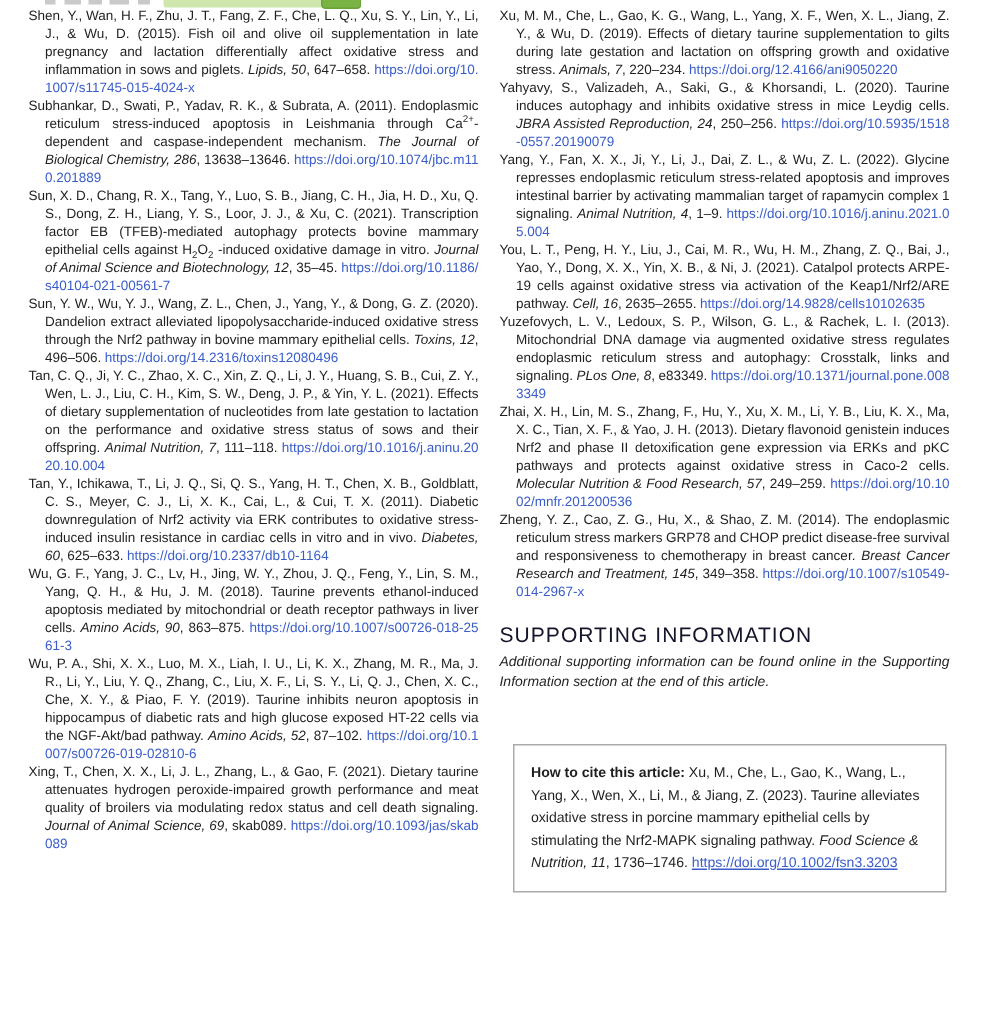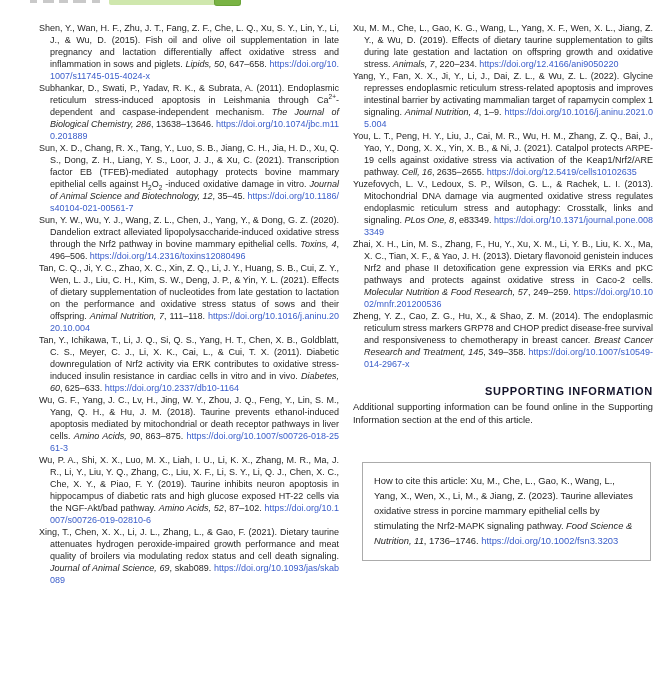--- a/index.html
+++ b/index.html
@@ -11,96 +11,97 @@
     position:relative;
     overflow:hidden;
     -webkit-font-smoothing:antialiased;
   }
   
   .header-crop{position:absolute;top:0;left:0;width:659px;height:7px;}
   .logo-frag{position:absolute;top:0;height:3px;background:#c9c9c9;}
   .banner-bar{position:absolute;top:0;left:109px;width:130px;height:5px;background:#cfe7ad;border-radius:0 0 2px 2px;}
   .badge-pill{position:absolute;top:0;left:214px;width:27px;height:6px;background:#79b344;border-radius:0 0 3px 3px;border:1px solid #6aa338;border-top:none;box-sizing:border-box;}
 
-  .col{position:absolute;top:22px;width:300px;margin-left:20px;}
+  .col{position:absolute;top:4px;width:300px;}
   .col-left{left:19px;}
   .col-right{left:333px;}
 
   p.ref{
     margin:0;
     font-size:9px;
     line-height:12px;
     text-align:justify;
     padding-left:11px;
     text-indent:-11px;
     color:#1f1f1f;
     word-spacing:-0.2px;
   }
   p.ref i{font-style:italic;}
   sup,sub{font-size:6.5px;line-height:0;}
   a.doi-link{color:#3a5dca;text-decoration:none;cursor:pointer;word-break:break-all;}
-  a.doi-link.underline{}
+  a.doi-link.underline{text-decoration:underline;}
 
   .si-heading{
     margin:15px 0 4px 0;
-    font-size:11px;
-    font-weight:bold;
+    font-size:14px;
+    font-weight:normal;
     letter-spacing:0.7px;
     color:#14142b;
-    text-align:right;
   }
   .si-body{
     margin:0;
     font-size:9.3px;
     line-height:12.5px;
     text-align:justify;
     color:#1f1f1f;
+    font-style:italic;
   }
   .cite-box{
     margin:36px 2px 0 9px;
     border:1px solid #ababab;
     padding:10px 11px 12px 11px;
     font-size:9.4px;
     line-height:15px;
     color:#1f1f1f;
     background:#ffffff;
   }
-  .cite-box b{font-weight:normal;}
+  .cite-box b{font-weight:bold;}
   .cite-box i{font-style:italic;}
 </style>
 </head>
 <body>
 
 <div class="header-crop">
   <div class="logo-frag" style="left:30px;width:7px;"></div>
   <div class="logo-frag" style="left:43px;width:11px;"></div>
   <div class="logo-frag" style="left:59px;width:9px;"></div>
   <div class="logo-frag" style="left:73px;width:13px;"></div>
   <div class="logo-frag" style="left:92px;width:8px;"></div>
   <div class="banner-bar"></div>
   <div class="badge-pill"></div>
 </div>
 
 <div class="col col-left">
     <p class="ref">Shen, Y., Wan, H. F., Zhu, J. T., Fang, Z. F., Che, L. Q., Xu, S. Y., Lin, Y., Li, J., &amp; Wu, D. (2015). Fish oil and olive oil supplementation in late pregnancy and lactation differentially affect oxidative stress and inflammation in sows and piglets. <i>Lipids, 50</i>, 647–658. <a class="doi-link" href="#">https://doi.org/10.1007/s11745-015-4024-x</a></p>
     <p class="ref">Subhankar, D., Swati, P., Yadav, R. K., &amp; Subrata, A. (2011). Endoplasmic reticulum stress-induced apoptosis in Leishmania through Ca<sup>2+</sup>-dependent and caspase-independent mechanism. <i>The Journal of Biological Chemistry, 286</i>, 13638–13646. <a class="doi-link" href="#">https://doi.org/10.1074/jbc.m110.201889</a></p>
     <p class="ref">Sun, X. D., Chang, R. X., Tang, Y., Luo, S. B., Jiang, C. H., Jia, H. D., Xu, Q. S., Dong, Z. H., Liang, Y. S., Loor, J. J., &amp; Xu, C. (2021). Transcription factor EB (TFEB)-mediated autophagy protects bovine mammary epithelial cells against H<sub>2</sub>O<sub>2</sub> -induced oxidative damage in vitro. <i>Journal of Animal Science and Biotechnology, 12</i>, 35–45. <a class="doi-link" href="#">https://doi.org/10.1186/s40104-021-00561-7</a></p>
-    <p class="ref">Sun, Y. W., Wu, Y. J., Wang, Z. L., Chen, J., Yang, Y., &amp; Dong, G. Z. (2020). Dandelion extract alleviated lipopolysaccharide-induced oxidative stress through the Nrf2 pathway in bovine mammary epithelial cells. <i>Toxins, 4</i>, 496–506. <a class="doi-link" href="#">https://doi.org/14.2316/toxins12080496</a></p>
+    <p class="ref">Sun, Y. W., Wu, Y. J., Wang, Z. L., Chen, J., Yang, Y., &amp; Dong, G. Z. (2020). Dandelion extract alleviated lipopolysaccharide-induced oxidative stress through the Nrf2 pathway in bovine mammary epithelial cells. <i>Toxins, 12</i>, 496–506. <a class="doi-link" href="#">https://doi.org/14.2316/toxins12080496</a></p>
     <p class="ref">Tan, C. Q., Ji, Y. C., Zhao, X. C., Xin, Z. Q., Li, J. Y., Huang, S. B., Cui, Z. Y., Wen, L. J., Liu, C. H., Kim, S. W., Deng, J. P., &amp; Yin, Y. L. (2021). Effects of dietary supplementation of nucleotides from late gestation to lactation on the performance and oxidative stress status of sows and their offspring. <i>Animal Nutrition, 7</i>, 111–118. <a class="doi-link" href="#">https://doi.org/10.1016/j.aninu.2020.10.004</a></p>
     <p class="ref">Tan, Y., Ichikawa, T., Li, J. Q., Si, Q. S., Yang, H. T., Chen, X. B., Goldblatt, C. S., Meyer, C. J., Li, X. K., Cai, L., &amp; Cui, T. X. (2011). Diabetic downregulation of Nrf2 activity via ERK contributes to oxidative stress-induced insulin resistance in cardiac cells in vitro and in vivo. <i>Diabetes, 60</i>, 625–633. <a class="doi-link" href="#">https://doi.org/10.2337/db10-1164</a></p>
     <p class="ref">Wu, G. F., Yang, J. C., Lv, H., Jing, W. Y., Zhou, J. Q., Feng, Y., Lin, S. M., Yang, Q. H., &amp; Hu, J. M. (2018). Taurine prevents ethanol-induced apoptosis mediated by mitochondrial or death receptor pathways in liver cells. <i>Amino Acids, 90</i>, 863–875. <a class="doi-link" href="#">https://doi.org/10.1007/s00726-018-2561-3</a></p>
     <p class="ref">Wu, P. A., Shi, X. X., Luo, M. X., Liah, I. U., Li, K. X., Zhang, M. R., Ma, J. R., Li, Y., Liu, Y. Q., Zhang, C., Liu, X. F., Li, S. Y., Li, Q. J., Chen, X. C., Che, X. Y., &amp; Piao, F. Y. (2019). Taurine inhibits neuron apoptosis in hippocampus of diabetic rats and high glucose exposed HT-22 cells via the NGF-Akt/bad pathway. <i>Amino Acids, 52</i>, 87–102. <a class="doi-link" href="#">https://doi.org/10.1007/s00726-019-02810-6</a></p>
     <p class="ref">Xing, T., Chen, X. X., Li, J. L., Zhang, L., &amp; Gao, F. (2021). Dietary taurine attenuates hydrogen peroxide-impaired growth performance and meat quality of broilers via modulating redox status and cell death signaling. <i>Journal of Animal Science, 69</i>, skab089. <a class="doi-link" href="#">https://doi.org/10.1093/jas/skab089</a></p>
   </div>
 
 <div class="col col-right">
   <div>
       <p class="ref">Xu, M. M., Che, L., Gao, K. G., Wang, L., Yang, X. F., Wen, X. L., Jiang, Z. Y., &amp; Wu, D. (2019). Effects of dietary taurine supplementation to gilts during late gestation and lactation on offspring growth and oxidative stress. <i>Animals, 7</i>, 220–234. <a class="doi-link" href="#">https://doi.org/12.4166/ani9050220</a></p>
+      <p class="ref">Yahyavy, S., Valizadeh, A., Saki, G., &amp; Khorsandi, L. (2020). Taurine induces autophagy and inhibits oxidative stress in mice Leydig cells. <i>JBRA Assisted Reproduction, 24</i>, 250–256. <a class="doi-link" href="#">https://doi.org/10.5935/1518-0557.20190079</a></p>
       <p class="ref">Yang, Y., Fan, X. X., Ji, Y., Li, J., Dai, Z. L., &amp; Wu, Z. L. (2022). Glycine represses endoplasmic reticulum stress-related apoptosis and improves intestinal barrier by activating mammalian target of rapamycin complex 1 signaling. <i>Animal Nutrition, 4</i>, 1–9. <a class="doi-link" href="#">https://doi.org/10.1016/j.aninu.2021.05.004</a></p>
-      <p class="ref">You, L. T., Peng, H. Y., Liu, J., Cai, M. R., Wu, H. M., Zhang, Z. Q., Bai, J., Yao, Y., Dong, X. X., Yin, X. B., &amp; Ni, J. (2021). Catalpol protects ARPE-19 cells against oxidative stress via activation of the Keap1/Nrf2/ARE pathway. <i>Cell, 16</i>, 2635–2655. <a class="doi-link" href="#">https://doi.org/12.5419/cells10102635</a></p>
+      <p class="ref">You, L. T., Peng, H. Y., Liu, J., Cai, M. R., Wu, H. M., Zhang, Z. Q., Bai, J., Yao, Y., Dong, X. X., Yin, X. B., &amp; Ni, J. (2021). Catalpol protects ARPE-19 cells against oxidative stress via activation of the Keap1/Nrf2/ARE pathway. <i>Cell, 16</i>, 2635–2655. <a class="doi-link" href="#">https://doi.org/14.9828/cells10102635</a></p>
       <p class="ref">Yuzefovych, L. V., Ledoux, S. P., Wilson, G. L., &amp; Rachek, L. I. (2013). Mitochondrial DNA damage via augmented oxidative stress regulates endoplasmic reticulum stress and autophagy: Crosstalk, links and signaling. <i>PLos One, 8</i>, e83349. <a class="doi-link" href="#">https://doi.org/10.1371/journal.pone.0083349</a></p>
       <p class="ref">Zhai, X. H., Lin, M. S., Zhang, F., Hu, Y., Xu, X. M., Li, Y. B., Liu, K. X., Ma, X. C., Tian, X. F., &amp; Yao, J. H. (2013). Dietary flavonoid genistein induces Nrf2 and phase II detoxification gene expression via ERKs and pKC pathways and protects against oxidative stress in Caco-2 cells. <i>Molecular Nutrition &amp; Food Research, 57</i>, 249–259. <a class="doi-link" href="#">https://doi.org/10.1002/mnfr.201200536</a></p>
       <p class="ref">Zheng, Y. Z., Cao, Z. G., Hu, X., &amp; Shao, Z. M. (2014). The endoplasmic reticulum stress markers GRP78 and CHOP predict disease-free survival and responsiveness to chemotherapy in breast cancer. <i>Breast Cancer Research and Treatment, 145</i>, 349–358. <a class="doi-link" href="#">https://doi.org/10.1007/s10549-014-2967-x</a></p>
     </div>
 
   <h2 class="si-heading">SUPPORTING INFORMATION</h2>
 
   <p class="si-body">Additional supporting information can be found online in the Supporting Information section at the end of this article.</p>
 
   <div class="cite-box"><b>How to cite this article: </b>Xu, M., Che, L., Gao, K., Wang, L., Yang, X., Wen, X., Li, M., &amp; Jiang, Z. (2023). Taurine alleviates oxidative stress in porcine mammary epithelial cells by stimulating the Nrf2-MAPK signaling pathway. <i>Food Science &amp; Nutrition, 11</i>, 1736–1746. <a class="doi-link underline" href="#">https://doi.org/10.1002/fsn3.3203</a></div>

